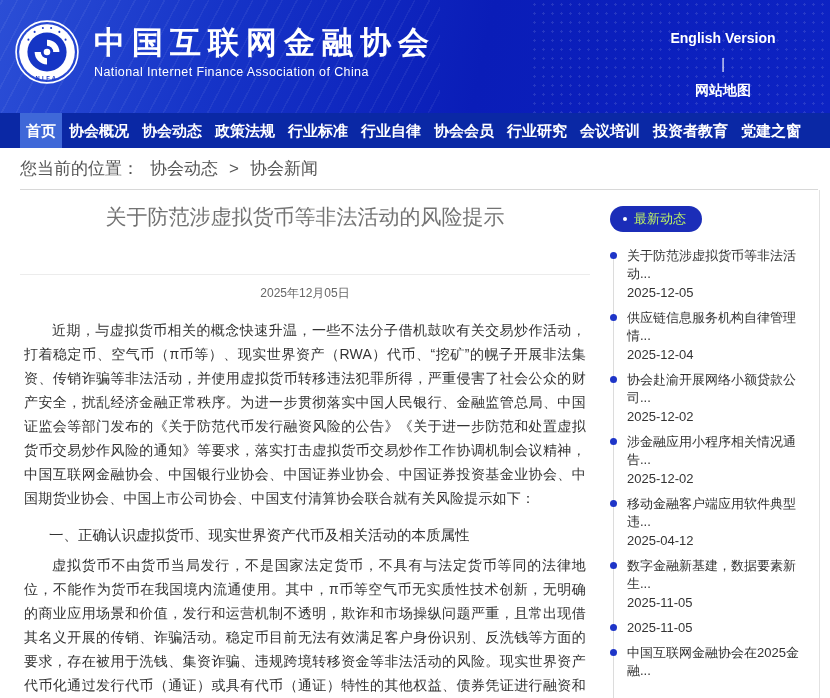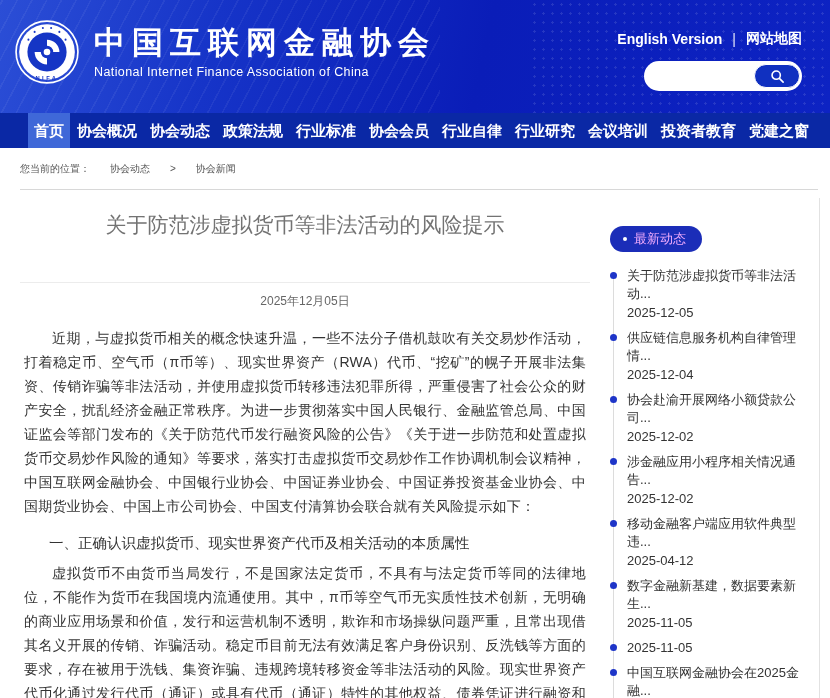--- a/index.html
+++ b/index.html
@@ -23,64 +23,64 @@
   .hdr-dots {
     position:absolute; right:0; top:0; width:300px; height:113px;
     background-image:radial-gradient(rgba(255,255,255,0.22) 1px, transparent 1.2px);
     background-size:9px 9px; opacity:.5; pointer-events:none;
   }
   .brand { position:absolute; left:14px; top:19px; display:flex; align-items:center; gap:14px; cursor:pointer; }
   .logo { width:66px; height:66px; flex:0 0 auto; }
   .brand-cn { font-size:31px; font-weight:bold; color:#fff; letter-spacing:7px; line-height:34px; white-space:nowrap; }
   .brand-en { font-size:12.5px; color:#fff; letter-spacing:.4px; margin-top:5px; white-space:nowrap; }
   .hdr-right { position:absolute; right:28px; top:30px; text-align:right; }
-  .hdr-links { color:#fff; font-weight:bold; font-size:14px; display:flex; gap:10px; justify-content:flex-end; align-items:center; }
+  .hdr-links { color:#fff; font-weight:bold; font-size:14px; display:flex; gap:10px; justify-content:flex-end; align-items:center;flex-direction:column; }
   .hdr-links a { color:#fff; text-decoration:none; cursor:pointer; }
   .hdr-sep { font-weight:normal; opacity:.9; }
   .search {
     margin-top:13px; width:158px; height:30px; background:#fff; border-radius:16px;
     display:flex; align-items:center; padding:2px; margin-left:auto;
   }
   .search input { flex:1; min-width:0; border:0; outline:0; background:transparent; height:100%; padding:0 8px; font-size:13px; color:#333; }
   .search button {
     width:46px; height:24px; border-radius:12px; background:#1030c0; border:1.5px solid #fff;
     display:flex; align-items:center; justify-content:center; cursor:pointer; padding:0;
   }
 
   
-  .main-nav { height:35px; background:#0a28a5; display:flex; align-items:center; padding-left:28px; }
+  .main-nav { height:35px; background:#0a28a5; display:flex; align-items:center; padding-left:20px; }
   .nav-item {
     color:#fff; font-size:15px; font-weight:bold; padding:7px 6px; margin-right:1px;
     cursor:pointer; white-space:nowrap; line-height:21px;
   }
   .nav-item.active { background:#3f68d8; }
 
   
   .breadcrumb {
-    height:42px; display:flex; align-items:center; gap:20px;
-    margin:0 12px 8px 20px; font-size:10px; color:#555;
+    height:42px; display:flex; align-items:center; gap:11px;
+    margin:0 12px 0 20px; font-size:17px; color:#555;
     border-bottom:1px solid #d8d8d8;
   }
   .breadcrumb a { color:#555; text-decoration:none; cursor:pointer; }
 
   
   .layout { display:flex; padding-left:20px; height:508px; }
   .article { width:570px; flex:0 0 auto; }
   .a-title { text-align:center; font-size:21px; font-weight:400; color:#737373; margin:12px 0 0; line-height:30px; }
   .a-divider { height:1px; background:#ececec; margin-top:42px; }
   .a-date { text-align:center; font-size:12px; color:#666; margin-top:9px; line-height:18px; }
   .a-p { font-size:14px; color:#333; line-height:24px; text-indent:2em; margin:16px 4px 0; letter-spacing:.2px; text-align:justify; }
   .a-p.second { margin-top:6px; }
   .a-h { font-size:14.5px; font-weight:normal; color:#333; text-indent:2em; margin:13px 0 0; line-height:24px; }
 
   
   .sidebar { width:220px; margin-left:10px; border-right:1px solid #e2e2e2; padding:16px 10px 0 10px; }
   .pill {
-    display:inline-flex; align-items:center; gap:7px; background:#1b2db8; color:#f0abfc;
-    border-radius:14px; padding:6px 16px 7px 13px; font-size:13px; line-height:13px; cursor:pointer;margin-top:12px;
+    display:inline-flex; align-items:center; gap:7px; background:#1b2db8; color:#bef264;
+    border-radius:14px; padding:6px 16px 7px 13px; font-size:13px; line-height:13px; cursor:pointer;
   }
   .pill-dot { width:4px; height:4px; background:#fff; border-radius:50%; flex:0 0 auto; }
   .timeline { list-style:none; margin:15px 0 0; padding:0; position:relative; }
   .timeline::before { content:""; position:absolute; left:3px; top:8px; bottom:-40px; width:1px; background:#dcdcdc; }
   .timeline li { position:relative; padding-left:17px; margin-bottom:7px; cursor:pointer; }
   .timeline li::before { content:""; position:absolute; left:0; top:5px; width:7px; height:7px; border-radius:50%; background:#1e35c8; }
   .t-title { font-size:13px; color:#333; line-height:18px; word-break:break-all; }
   .t-date { font-size:13px; color:#333; line-height:18px; margin-top:1px; }
 </style>
 </head>
@@ -129,22 +129,22 @@
     </div>
   </div>
 </header>
 
 <nav class="main-nav">
   <div class="nav-item active">首页</div>
   <div class="nav-item">协会概况</div>
   <div class="nav-item">协会动态</div>
   <div class="nav-item">政策法规</div>
   <div class="nav-item">行业标准</div>
+  <div class="nav-item">行业自律</div>
   <div class="nav-item">协会会员</div>
-  <div class="nav-item">行业自律</div>
   <div class="nav-item">行业研究</div>
   <div class="nav-item">会议培训</div>
   <div class="nav-item">投资者教育</div>
   <div class="nav-item">党建之窗</div>
 </nav>
 
 <div class="breadcrumb">
   <span>您当前的位置：</span>
   <a>协会动态</a>
   <span>&gt;</span>

